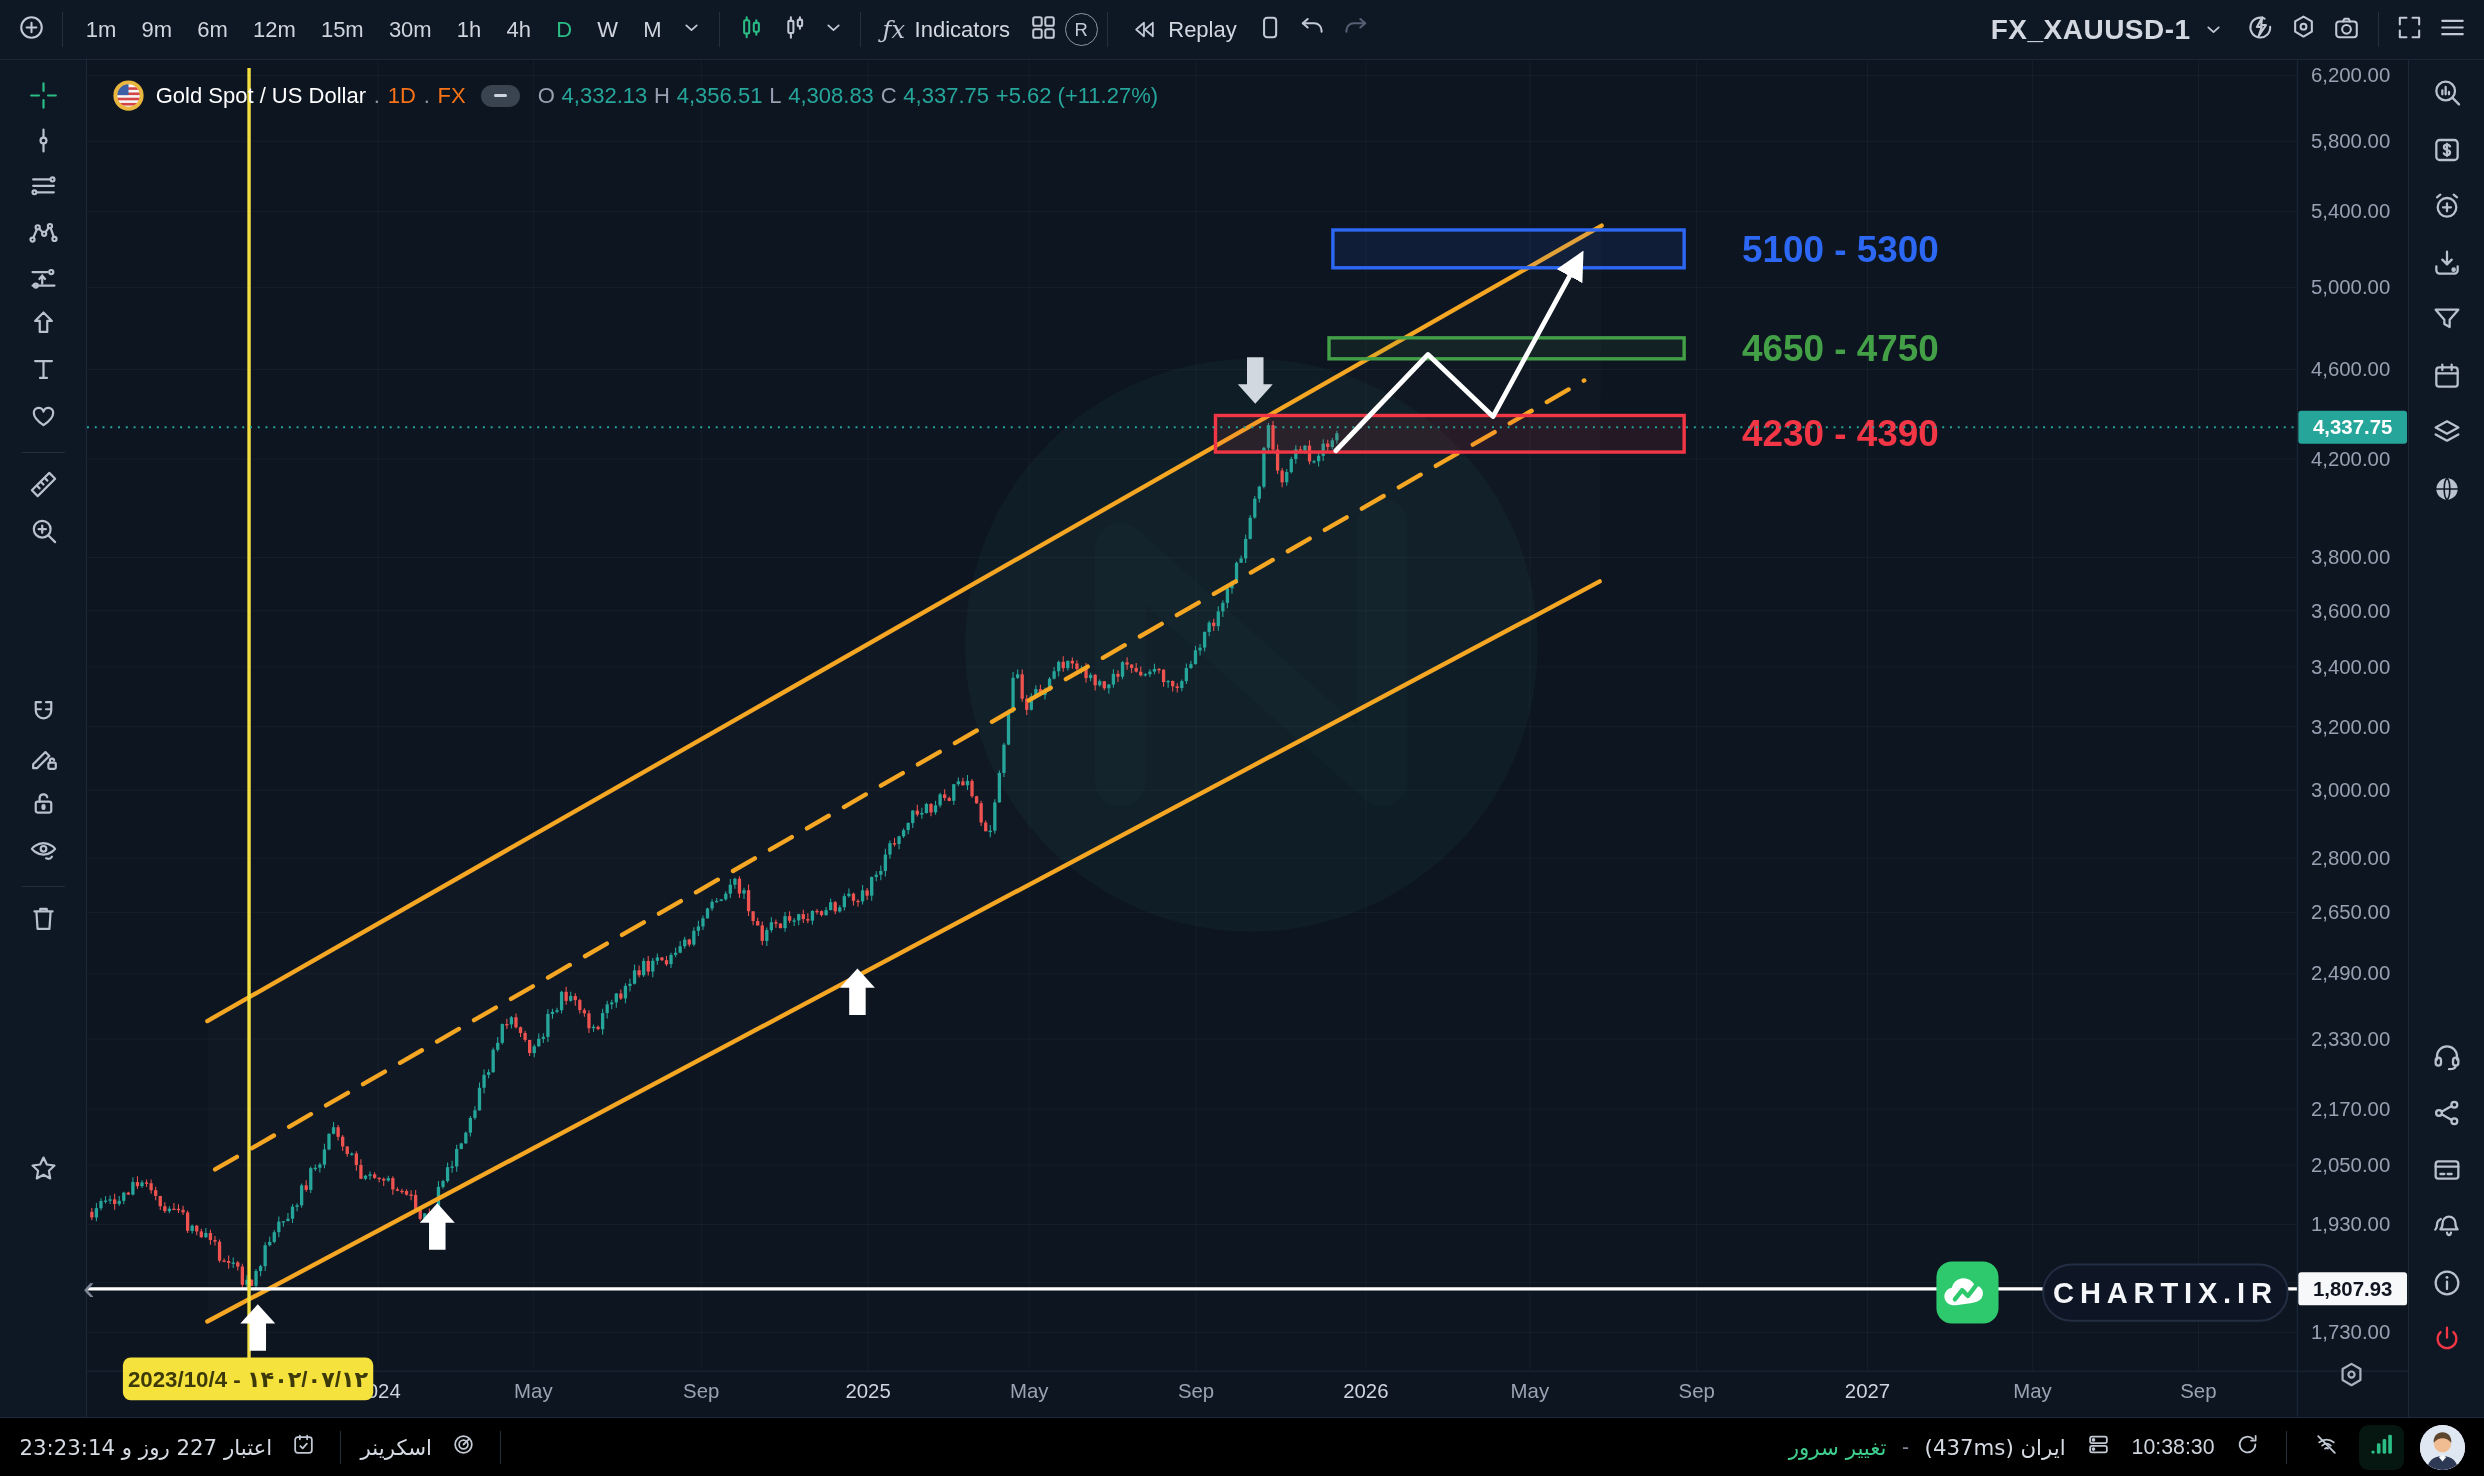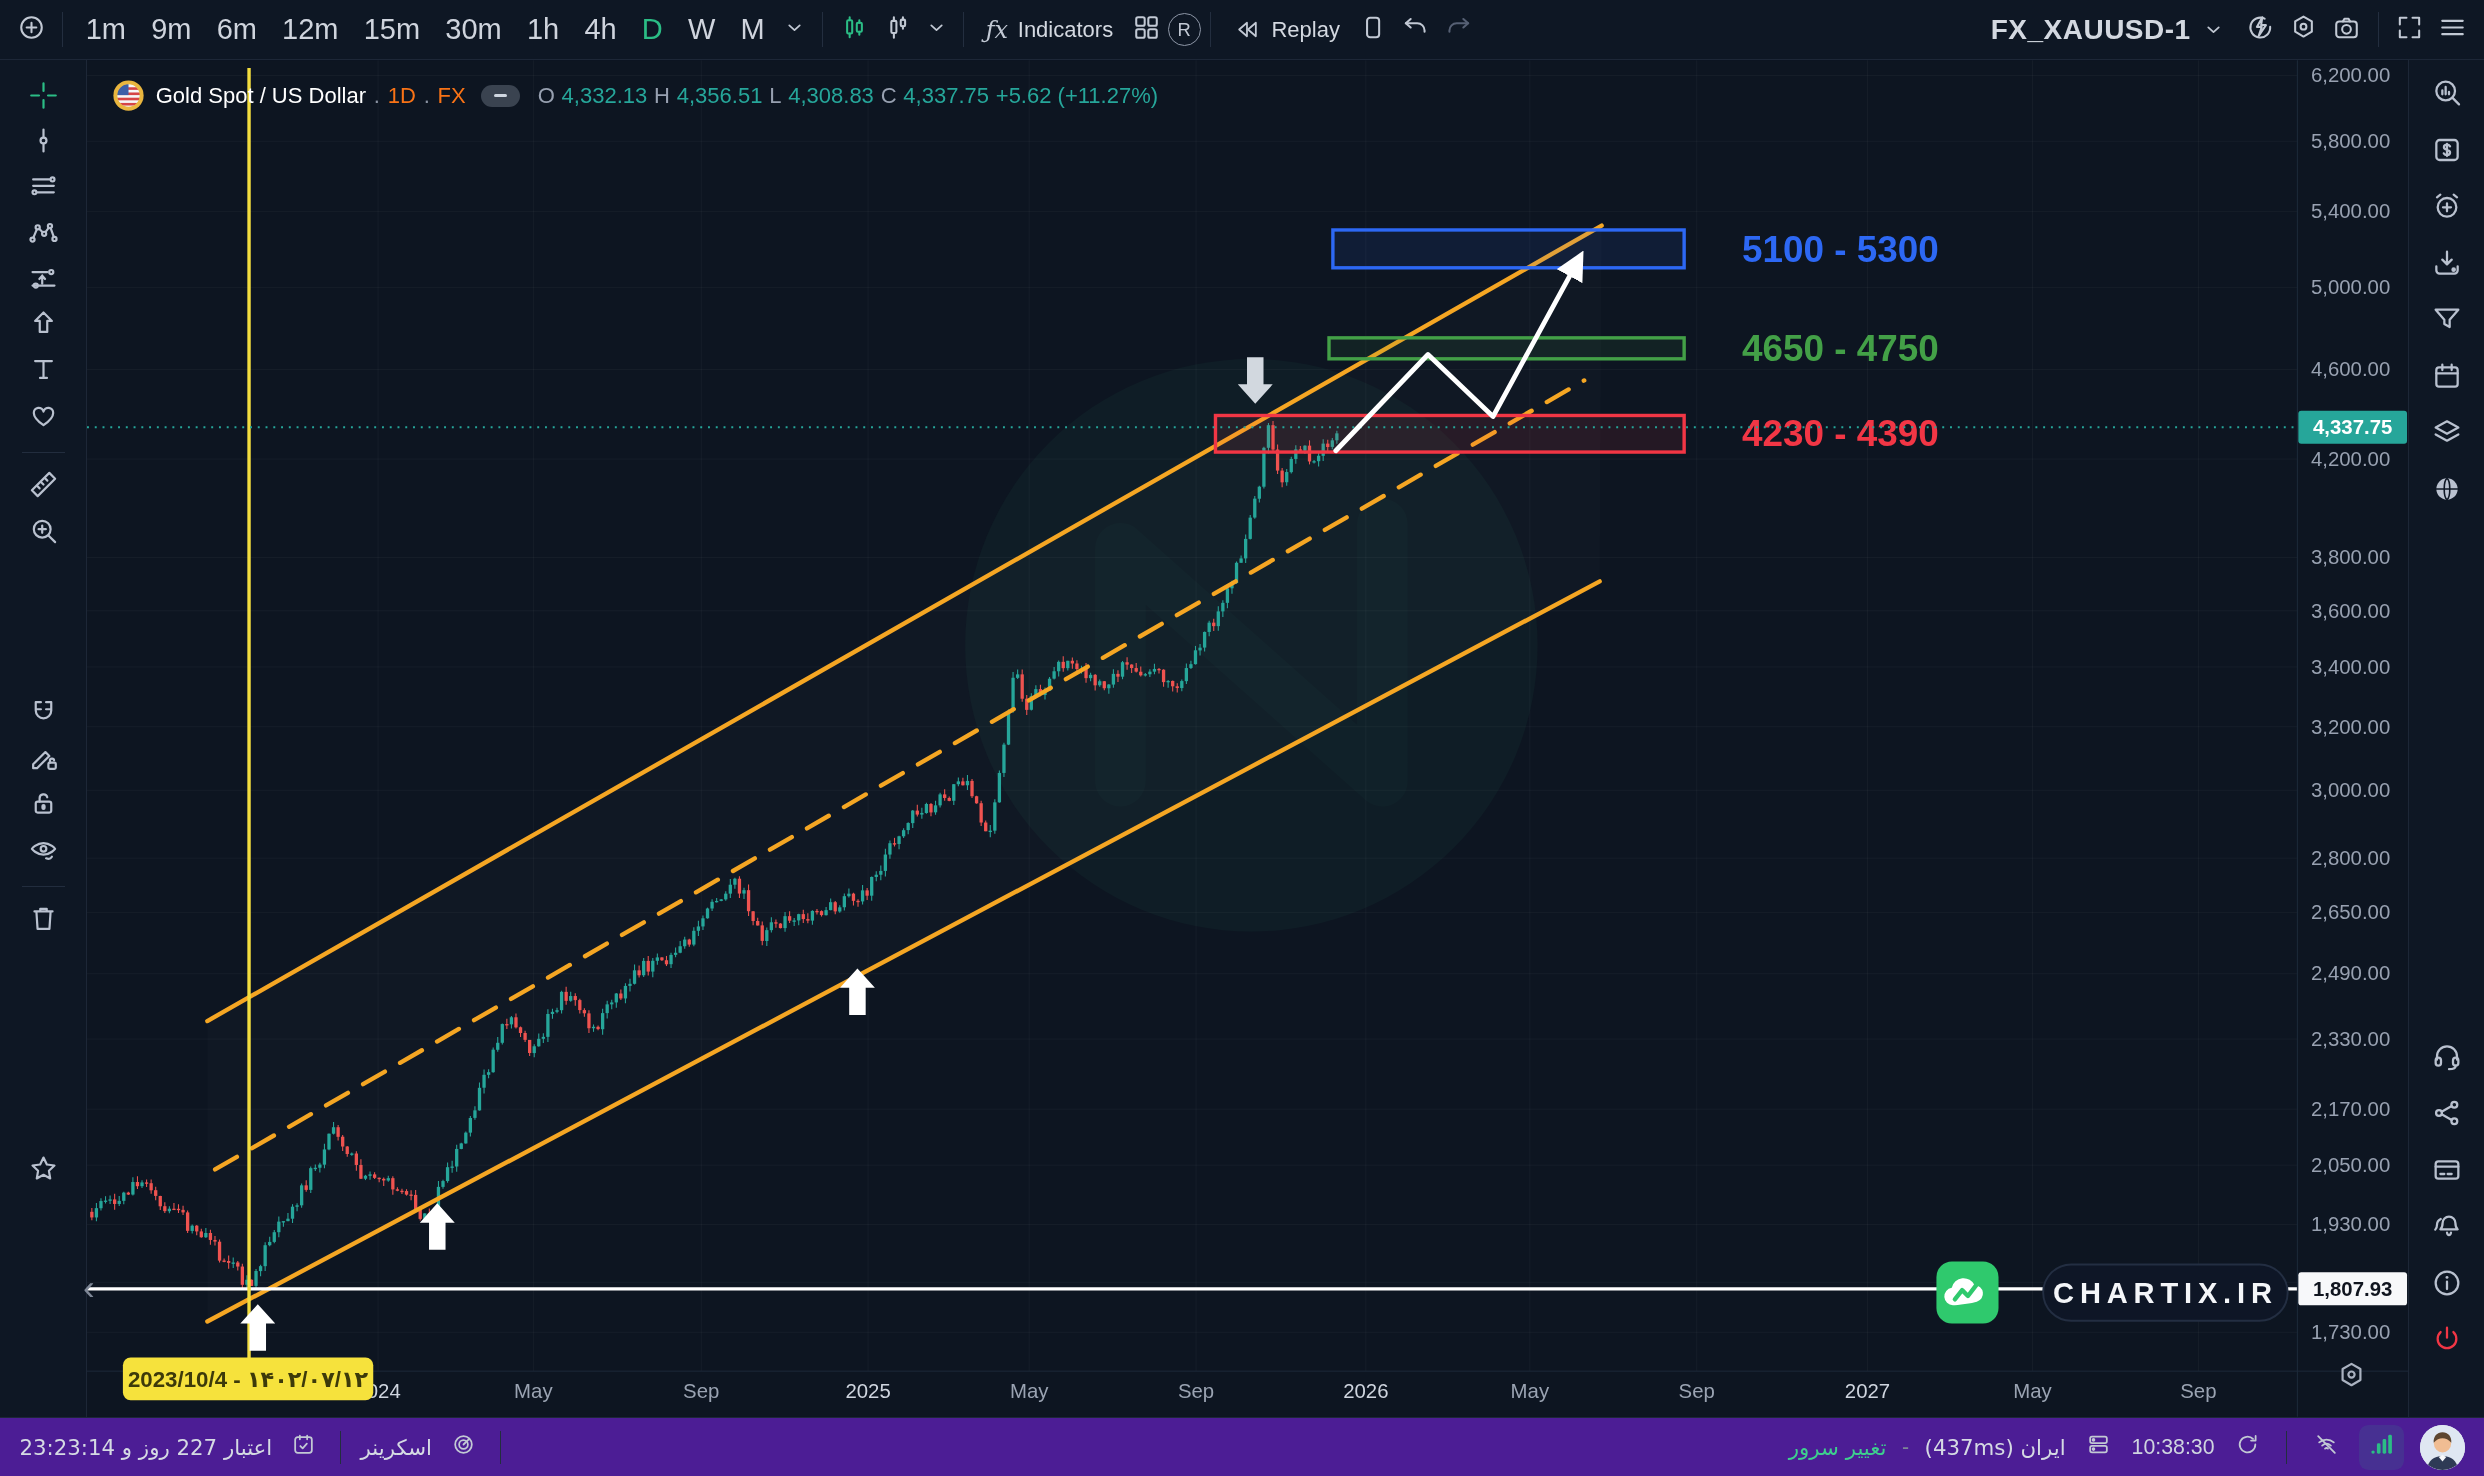--- a/index.html
+++ b/index.html
@@ -8,21 +8,21 @@
   #app{display:flex;flex-direction:column;width:2484px;height:1477px}
   
   #topbar{flex:0 0 60px;display:flex;align-items:center;background:#0e1724;border-bottom:1px solid #1d2737;padding:0 9.7px}
   .sep{width:1px;height:35px;background:#232e3f;margin:0 9.7px;flex:0 0 1px}
   .icbtn{width:43px;height:43px;display:flex;align-items:center;justify-content:center;color:#c2c9d4;border-radius:5.8px;cursor:pointer;flex:0 0 auto}
   .icbtn svg{width:29px;height:29px}
   .icbtn.sm{width:35px;height:35px}
   .icbtn.sm svg{width:25px;height:25px}
   .tbtn{display:flex;align-items:center;gap:9.7px;padding:0 11.6px;height:43px;border-radius:5.8px;color:#d3d8e0;font-size:22px;cursor:pointer;white-space:nowrap}
   #timeframes{display:flex;align-items:center}
-  .tf{padding:0 12.6px;height:41px;display:flex;align-items:center;font-size:29px;color:#cfd4dd;border-radius:5.8px;cursor:pointer}
+  .tf{padding:0 12.6px;height:41px;display:flex;align-items:center;font-size:22px;color:#cfd4dd;border-radius:5.8px;cursor:pointer}
   .tf.active{color:#2bbd85}
   .fx-glyph{font-size:24px;font-style:italic;color:#c2c9d4;font-family:"DejaVu Serif",serif}
   .rbadge{width:33px;height:33px;border:1.9px solid #8d96a6;border-radius:50%;display:flex;align-items:center;justify-content:center;font-size:18.4px;color:#c2c9d4;cursor:pointer}
   .green-i{color:#2bbd85}
   .dim-i{color:#566074}
   #tb-right{margin-left:auto;display:flex;align-items:center}
   #symbol-select{font-weight:bold;font-size:28px;letter-spacing:0.5px}
   
   #mid{flex:1;display:flex;min-height:0}
   #left-toolbar{width:87px;background:#0e1724;border-right:1px solid #1d2737;display:flex;flex-direction:column;align-items:center;padding-top:17.5px}
@@ -47,21 +47,21 @@
   .lsub{color:#f97316}
   .minpill{width:39px;height:22px;background:#3a4350;border-radius:11.6px;display:flex;align-items:center;justify-content:center;margin-left:15.5px;cursor:pointer}
   .minpill i{display:block;width:13.6px;height:2.9px;background:#cfd6e0;border-radius:1.9px}
   .ohlc{display:flex;gap:6.8px;margin-left:17.5px}
   .ohlc .k{color:#97a0b0}
   .ohlc .v{color:#26a69a}
   #collapse-handle{position:absolute;left:-3.9px;top:1207px;color:#7e8796;font-size:35px;z-index:4;cursor:pointer}
   #axis-gear{position:absolute;left:2249px;top:1300px;width:35px;height:35px;color:#aab2c0;cursor:pointer}
   #axis-gear svg{width:31px;height:31px}
   
-  #bottombar{flex:0 0 60px;display:flex;align-items:center;background:#4c1d95;border-top:1px solid #1d2737;padding:0 19.4px;font-size:21.3px}
+  #bottombar{flex:0 0 60px;display:flex;align-items:center;background:#000000;border-top:1px solid #1d2737;padding:0 19.4px;font-size:21.3px}
   .bb-left,.bb-right{display:flex;align-items:center;gap:13.6px}
   .bb-right{margin-left:auto;gap:15.5px}
   .bsep{width:1px;height:33px;background:#232e3f;margin:0 5.8px}
   .fa{font-family:"DejaVu Sans",sans-serif}
   .green-t{color:#3ecf8e}
   .muted{color:#7e8796}
   .clock{color:#cfd5df}
   .sigbtn{width:45px;height:45px;border-radius:9.7px;background:rgba(43,189,133,.12);display:flex;align-items:center;justify-content:center;color:#2bbd85;cursor:pointer}
   .sigbtn svg{width:29px;height:29px}
   .avatar{width:45px;height:45px;border-radius:50%;overflow:hidden;background:#e8edf4;cursor:pointer}

